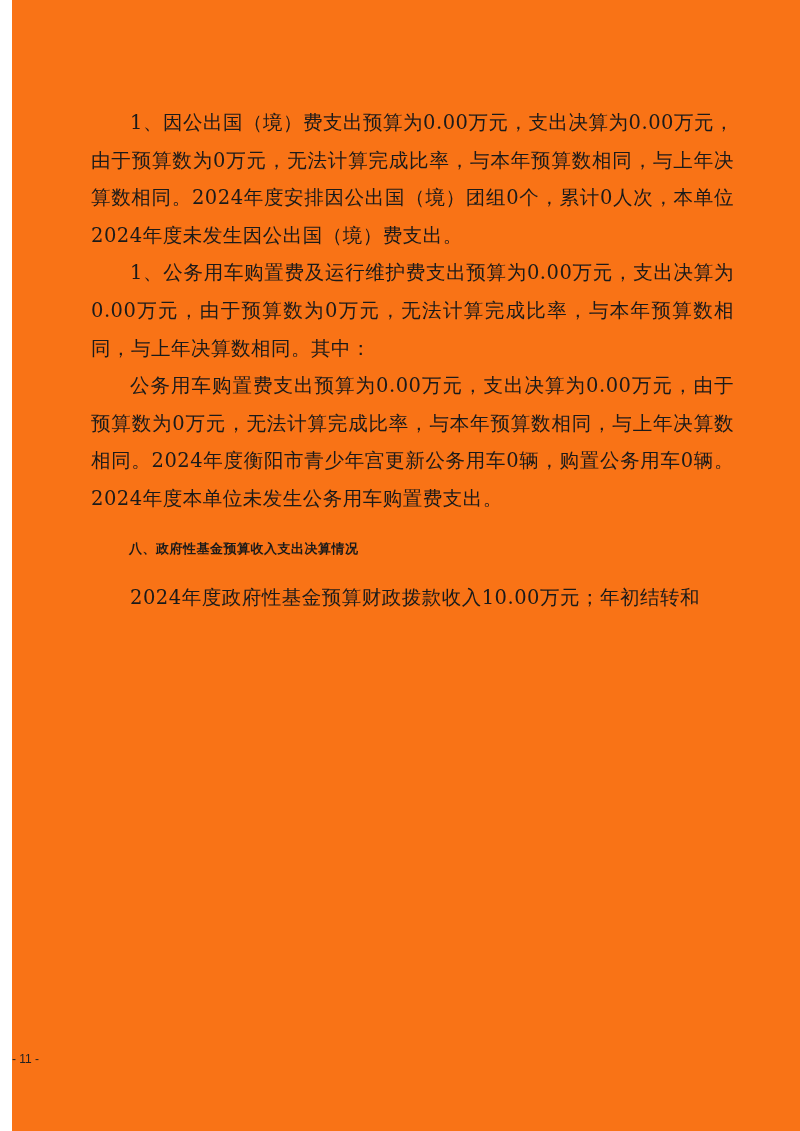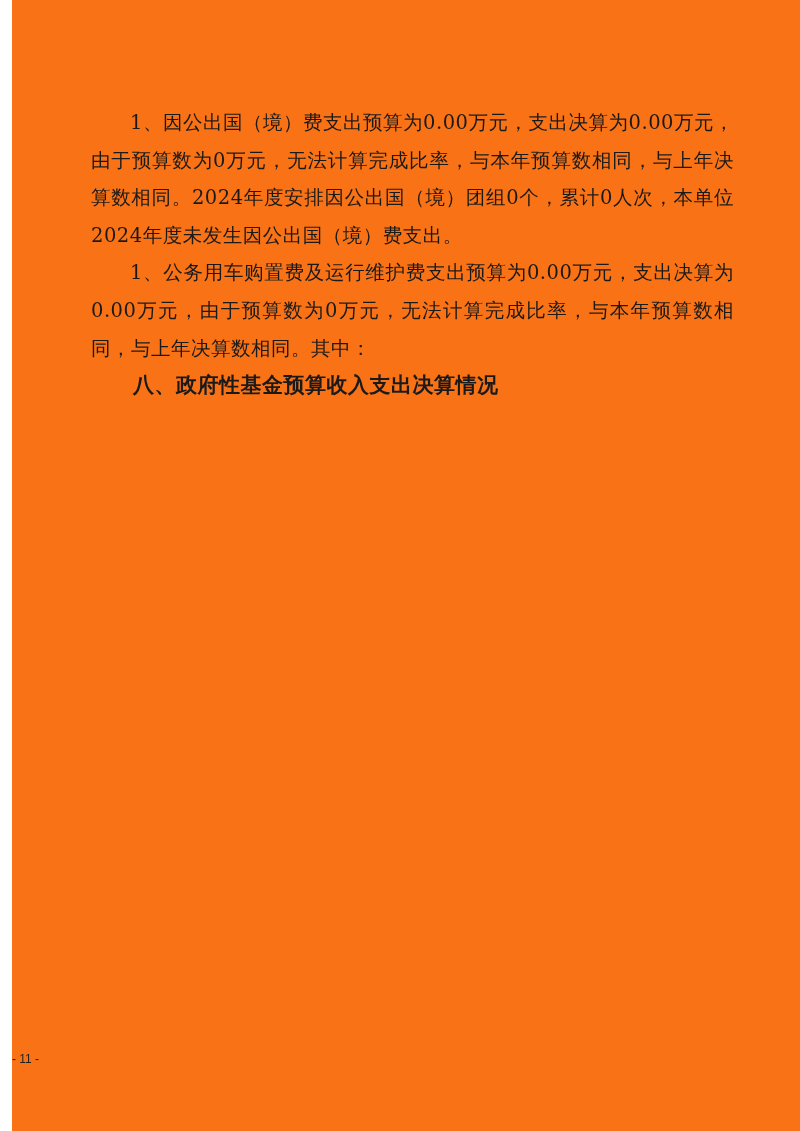--- a/index.html
+++ b/index.html
@@ -8,31 +8,33 @@
     position: absolute; left: 12px; top: 0; width: 800px; height: 1131px; background: #f97316;
   }
   .content {
     position: absolute; left: 79px; top: 104px; width: 643px;
     font-family: "DejaVu Serif", "Liberation Serif", serif;
     font-size: 19.5px; line-height: 37.6px; color: #1a1a1a;
     text-align: justify; text-justify: inter-character;
   }
   .para { margin: 0; text-indent: 2em; letter-spacing: 0.5px; }
   .heading {
-    margin: 0; text-indent: 2em; font-weight: bold; letter-spacing: 0.5px;
-    font-family: "DejaVu Sans", "Liberation Sans", sans-serif; font-size: 21px;
+    margin: 12px; text-indent: 2em; font-weight: bold; letter-spacing: 0.5px;
+    font-family: "DejaVu Sans", "Liberation Sans", sans-serif; font-size: 13px;
   }
   .page-number {
     position: absolute; left: 0; width: 800px; top: 1052px; text-align: left;
     font-family: "Liberation Sans", sans-serif; font-size: 12px; color: #222;
   }
 </style>
 </head>
 <body>
 
 <div class="page">
   <div class="content">
     <p class="para">1、因公出国（境）费支出预算为0.00万元，支出决算为0.00万元，由于预算数为0万元，无法计算完成比率，与本年预算数相同，与上年决算数相同。2024年度安排因公出国（境）团组0个，累计0人次，本单位2024年度未发生因公出国（境）费支出。</p>
     <p class="para">1、公务用车购置费及运行维护费支出预算为0.00万元，支出决算为0.00万元，由于预算数为0万元，无法计算完成比率，与本年预算数相同，与上年决算数相同。其中：</p>
+    <p class="para">公务用车购置费支出预算为0.00万元，支出决算为0.00万元，由于预算数为0万元，无法计算完成比率，与本年预算数相同，与上年决算数相同。2024年度衡阳市青少年宫更新公务用车0辆，购置公务用车0辆。2024年度本单位未发生公务用车购置费支出。</p>
     <p class="heading">八、政府性基金预算收入支出决算情况</p>
+    <p class="para">2024年度政府性基金预算财政拨款收入10.00万元；年初结转和</p>
   </div>
   <div class="page-number">- 11 -</div>
 </div>
 
 </body></html>

